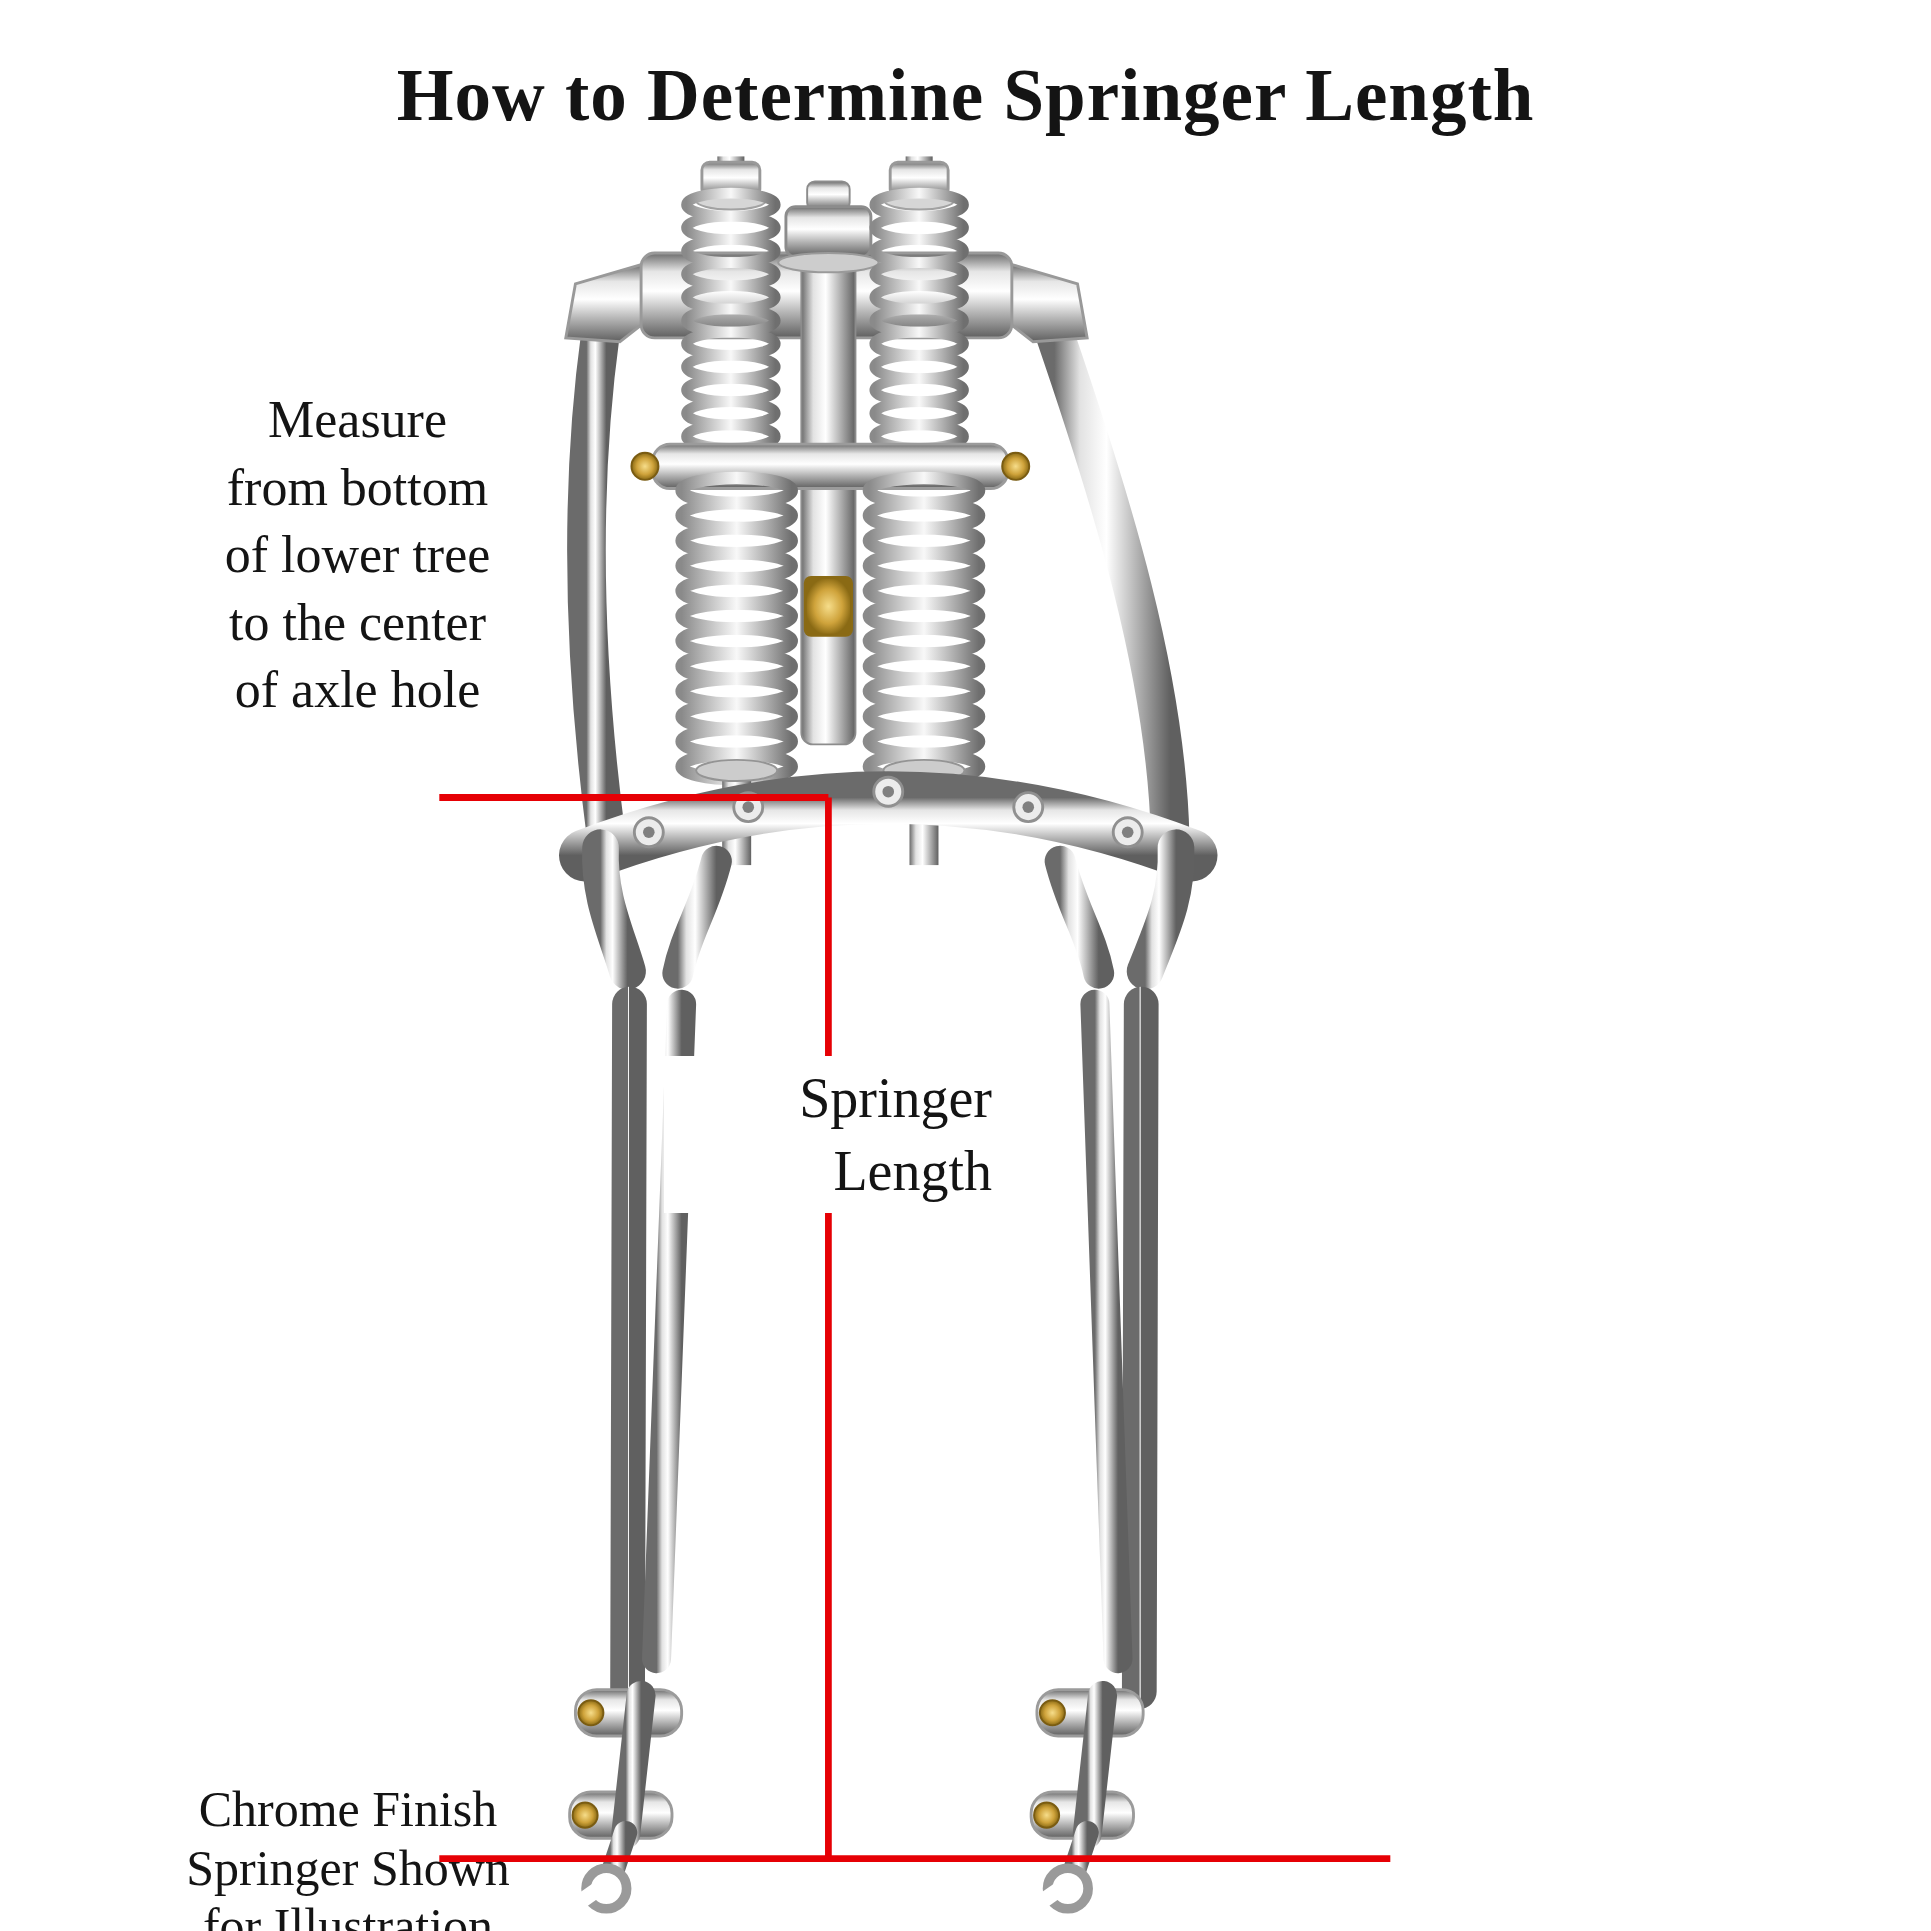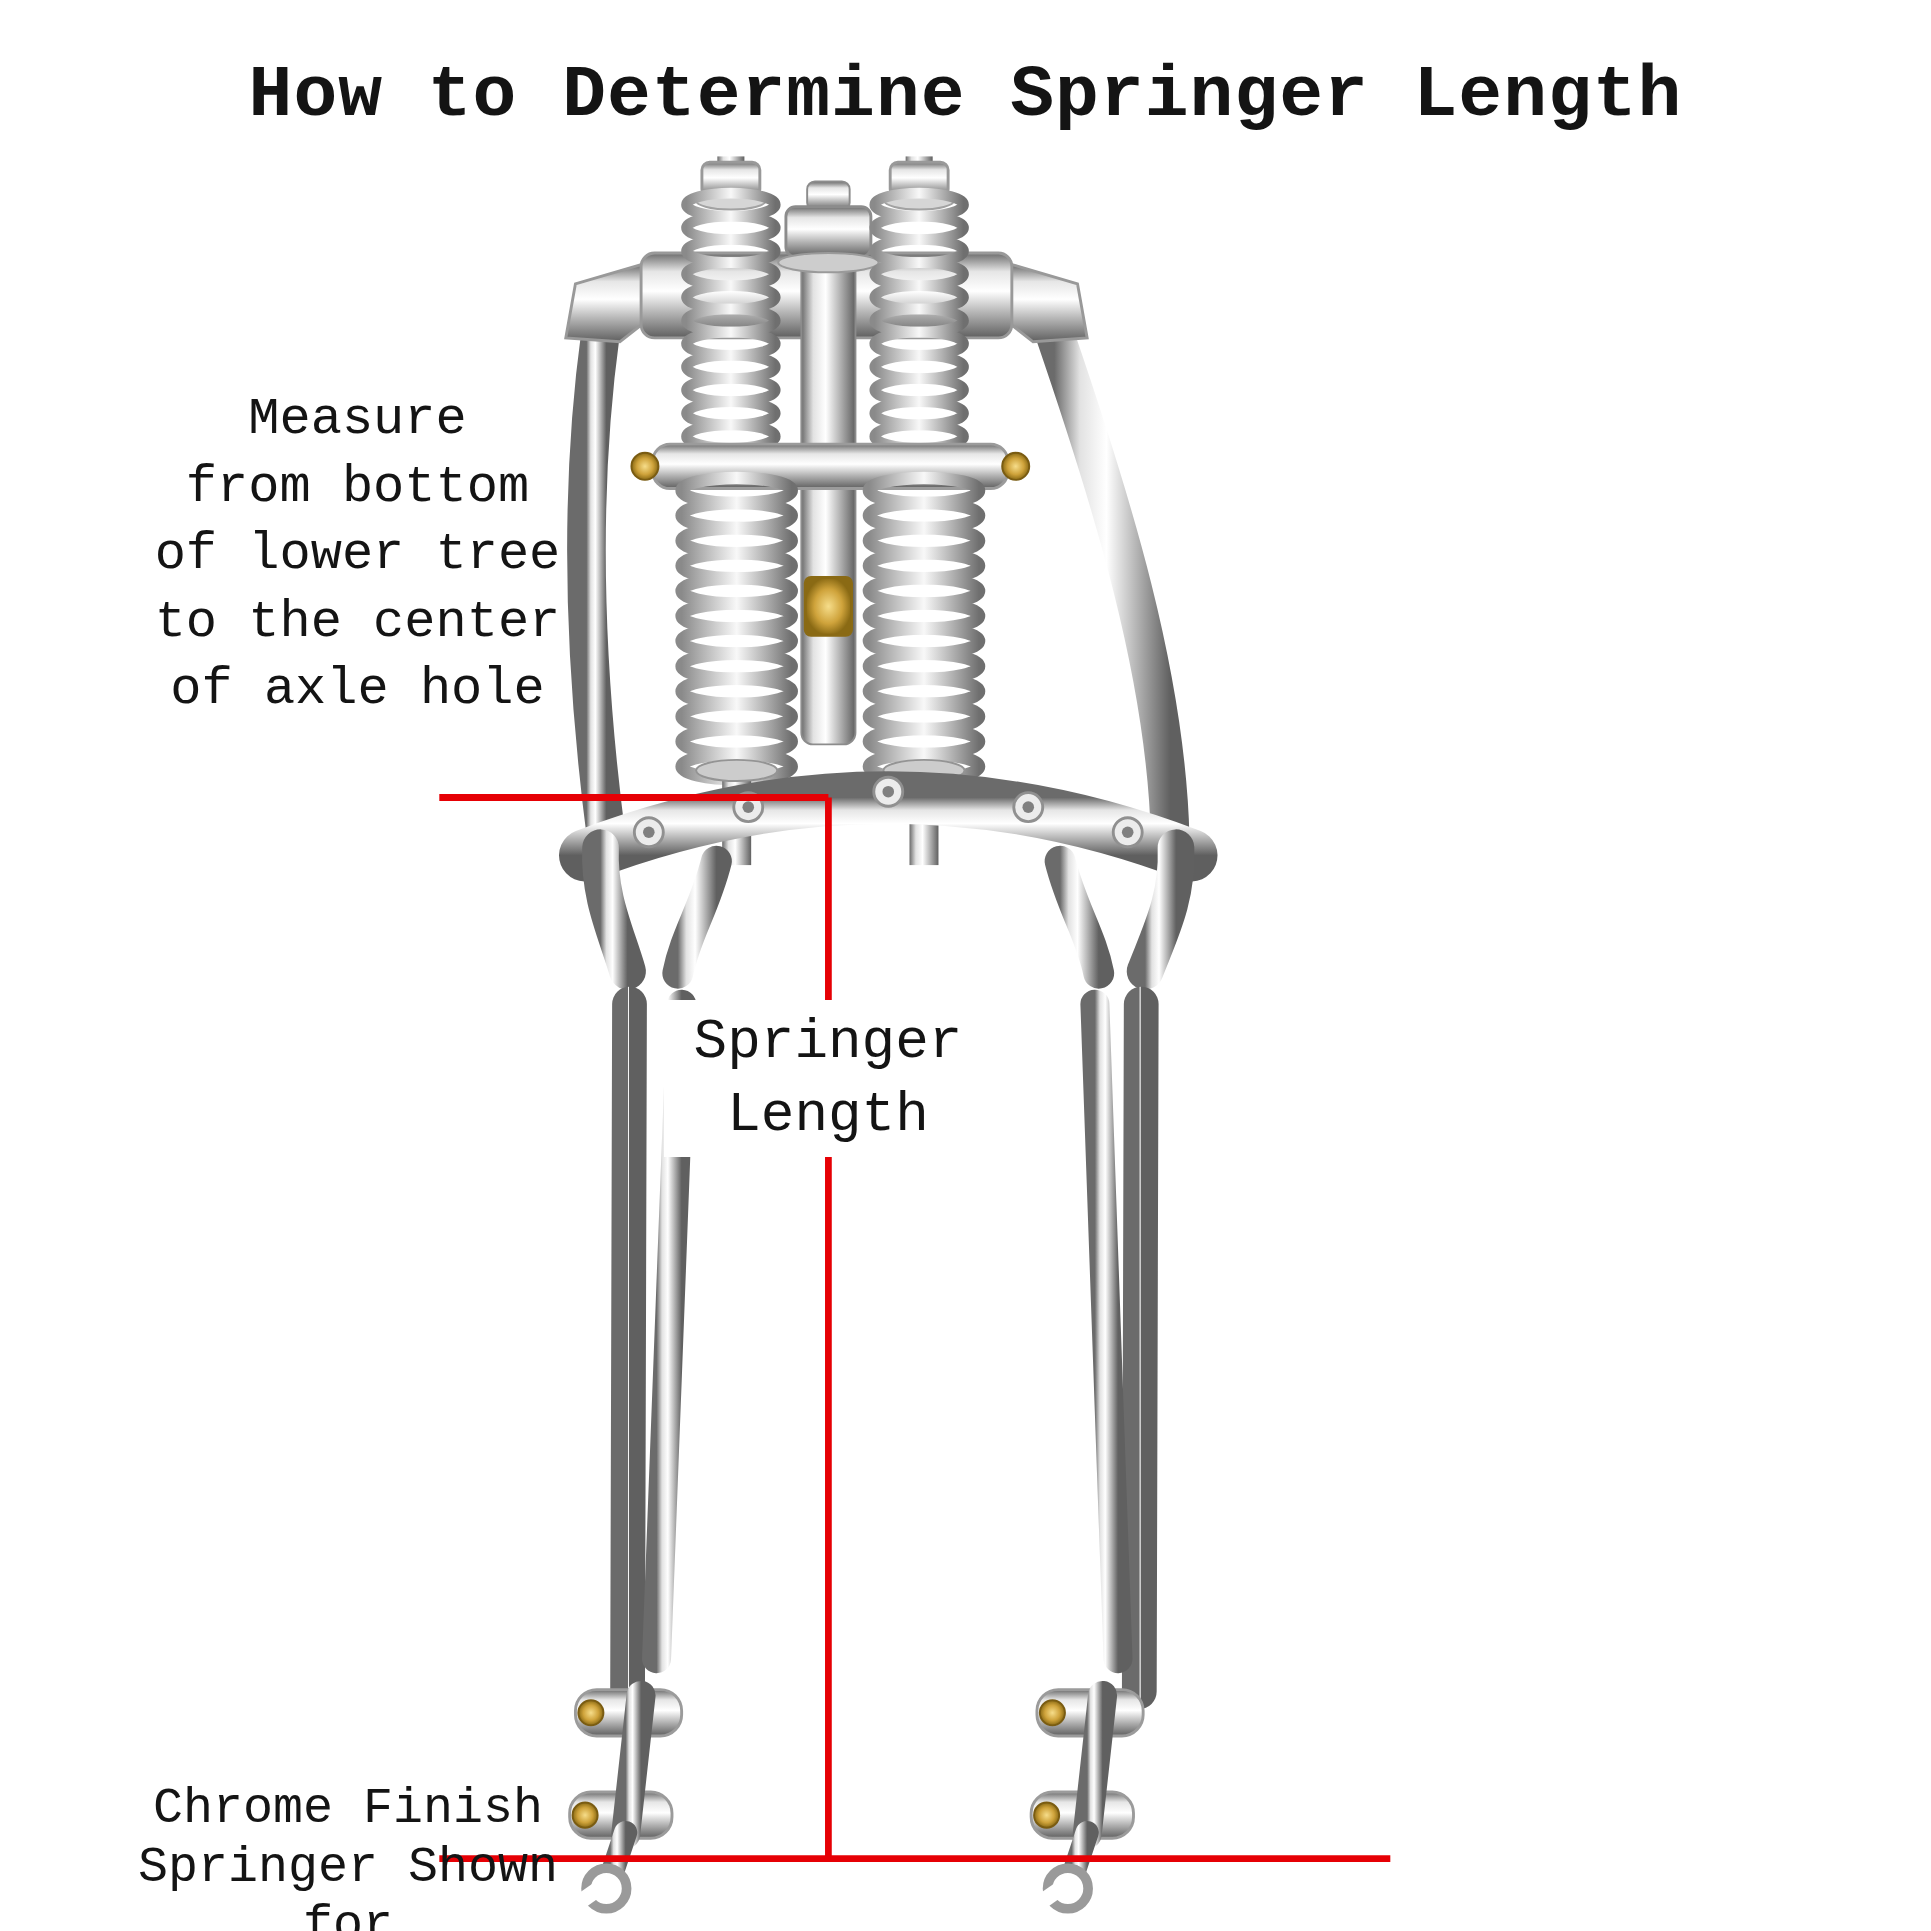--- a/index.html
+++ b/index.html
@@ -1,27 +1,27 @@
 <!DOCTYPE html>
 <html><head>
 <meta charset="utf-8">
 <style>
   html,body{margin:0;padding:0;background:#ffffff;}
   #canvas{
     position:relative;width:1931px;height:1931px;background:#ffffff;
-    font-family:Liberation Mono, monospace;color:#141414;overflow:hidden;
+    font-family:Liberation Serif, serif;color:#141414;overflow:hidden;
   }
   svg.fork{position:absolute;left:0;top:0;z-index:1;}
   .title{
     position:absolute;top:54px;left:0;width:100%;text-align:center;
     font-size:73px;font-weight:600;letter-spacing:1px;z-index:2;white-space:pre-line;
   }
   .note{position:absolute;z-index:2;text-align:center;white-space:pre-line;}
   .measure-note{left:145px;width:425px;top:386px;font-size:52px;line-height:1.3;text-align:center;}
-  .springer-length{left:664px;width:328px;top:1000px;font-size:56px;line-height:1.3;background:#ffffff;padding:5.8px 0;}
+  .springer-length{left:664px;width:328px;top:1056px;font-size:56px;line-height:1.3;background:#ffffff;padding:5.8px 0;text-align:right;}
   .finish-note{left:124px;width:448px;top:1780px;font-size:50px;line-height:1.17;}
   .measure-line{stroke:#e60005;stroke-width:7;}
 </style>
 </head>
 <body>
 
 <div id="canvas">
 
   <svg class="fork" width="1931" height="1931" viewBox="0 0 2000 2000">
     <defs>

